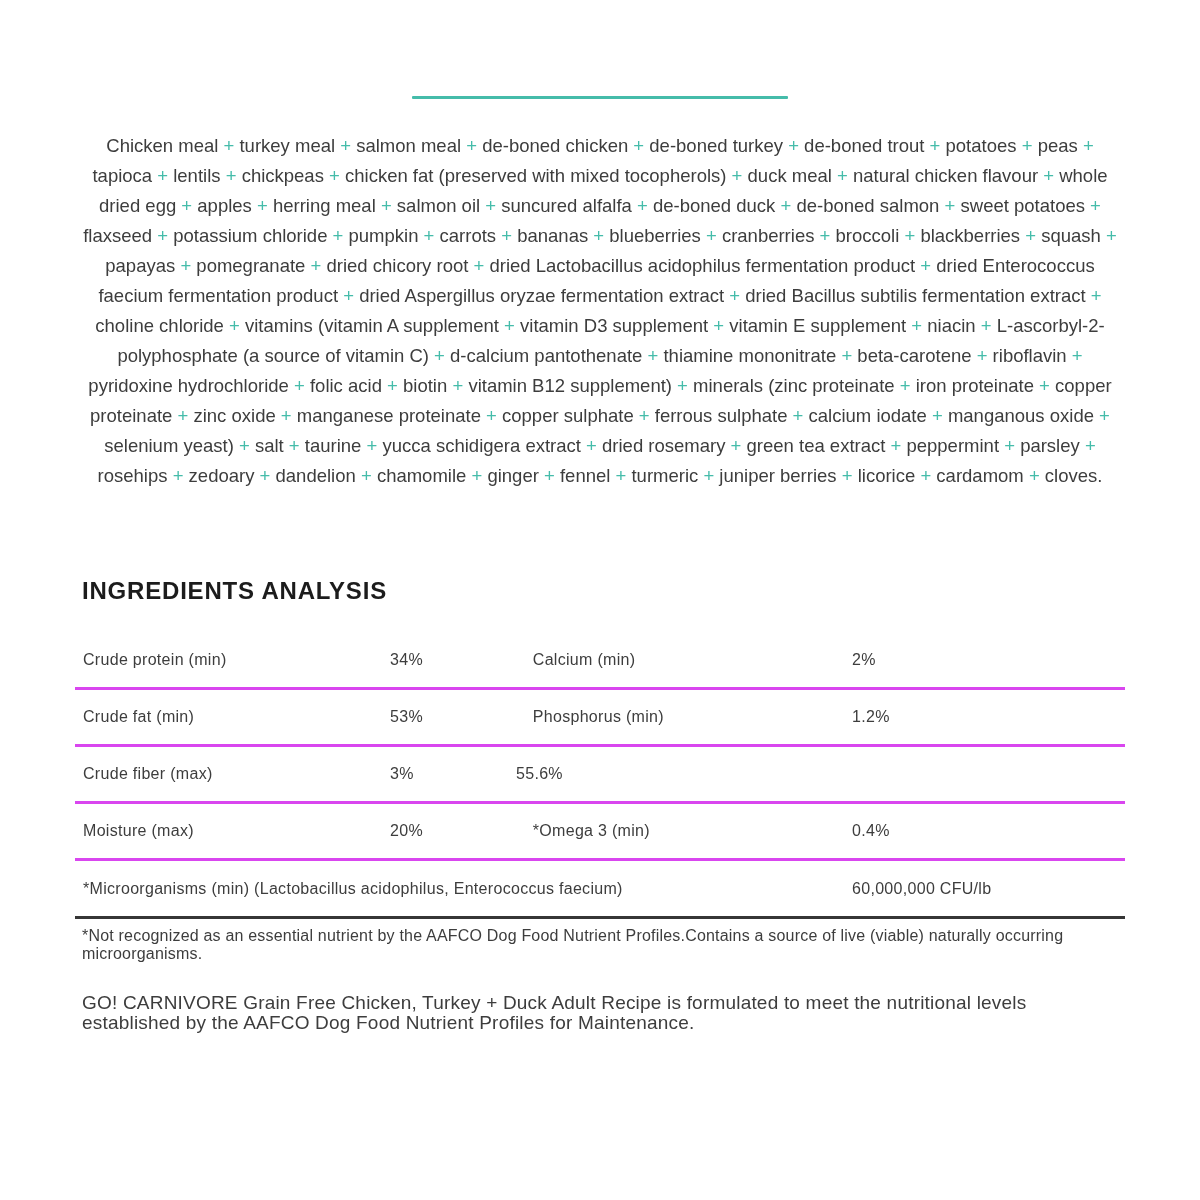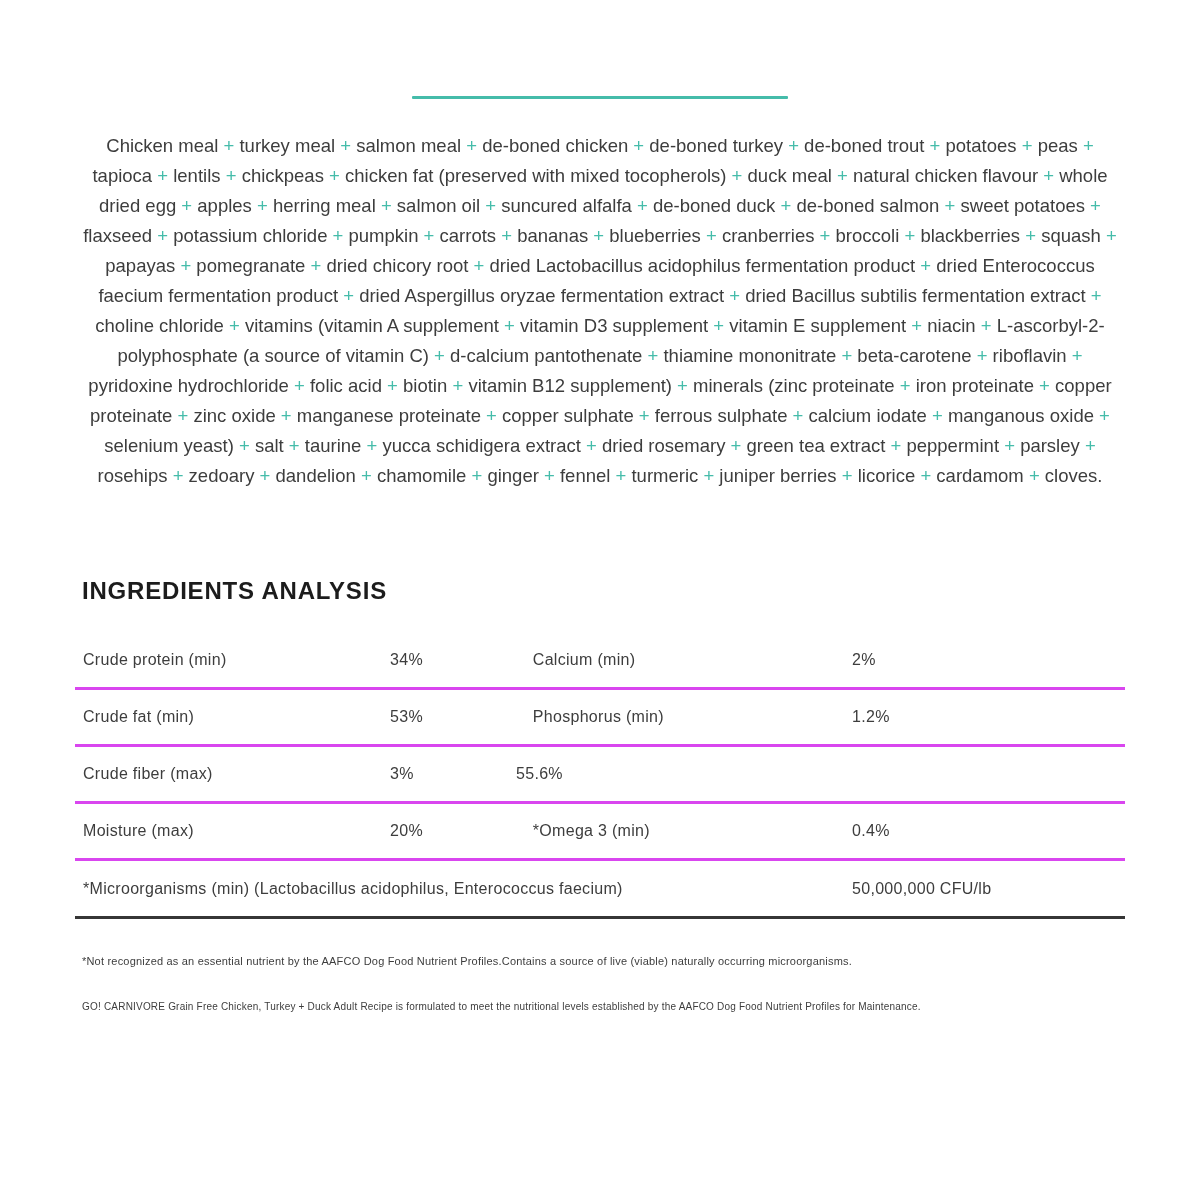--- a/index.html
+++ b/index.html
@@ -64,29 +64,29 @@
     display: grid;
     grid-template-columns: 74% 26%;
     align-items: center;
     height: 58px;
     border-bottom: 3px solid #363636;
     font-size: 16px;
     letter-spacing: 0.3px;
   }
   
   .footnote-1 {
-    margin-top: 36px;
-    font-size: 11px;
+    margin-top: 8px;
+    font-size: 16px;
     letter-spacing: 0.2px;
     color: #3d3d3d;
     padding-left: 7px;
   }
   .footnote-2 {
     margin-top: 30px;
-    font-size: 10px;
+    font-size: 19px;
     line-height: 20px;
     letter-spacing: 0.2px;
     color: #3d3d3d;
     padding-left: 7px;
     max-width: 1040px;
   }
 </style>
 </head>
 <body>
 
@@ -119,21 +119,21 @@
         <div class="ga-value">55.6%</div>
       </div>
       <div class="ga-row">
         <div class="ga-label">Moisture (max)</div>
         <div class="ga-value">20%</div>
         <div class="ga-label ga-label2">*Omega 3 (min)</div>
         <div class="ga-value">0.4%</div>
       </div>
       <div class="micro-row">
       <div class="ga-label">*Microorganisms (min) (Lactobacillus acidophilus, Enterococcus faecium)</div>
-      <div class="ga-value">50,000,000 CFU/lb</div>
+      <div class="ga-value">60,000,000 CFU/lb</div>
     </div>
   </div>
 
   <p class="footnote-1">*Not recognized as an essential nutrient by the AAFCO Dog Food Nutrient Profiles.Contains a source of live (viable) naturally occurring microorganisms.</p>
 
   <p class="footnote-2">GO! CARNIVORE Grain Free Chicken, Turkey + Duck Adult Recipe is formulated to meet the nutritional levels established by the AAFCO Dog Food Nutrient Profiles for Maintenance.</p>
 
 </div>
 
 </body></html>

